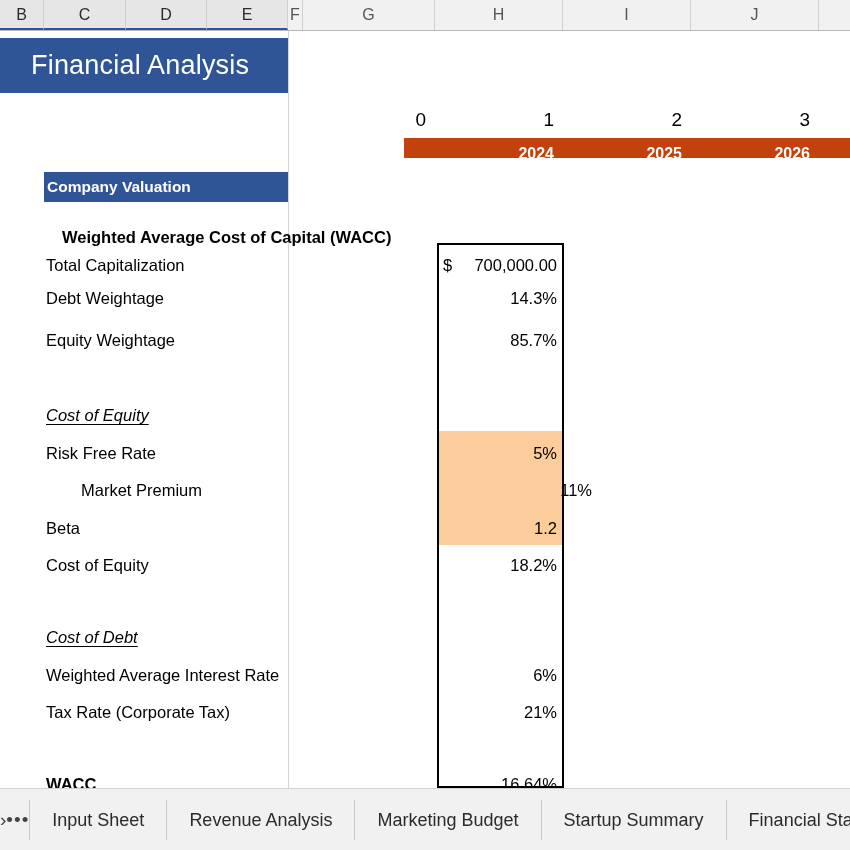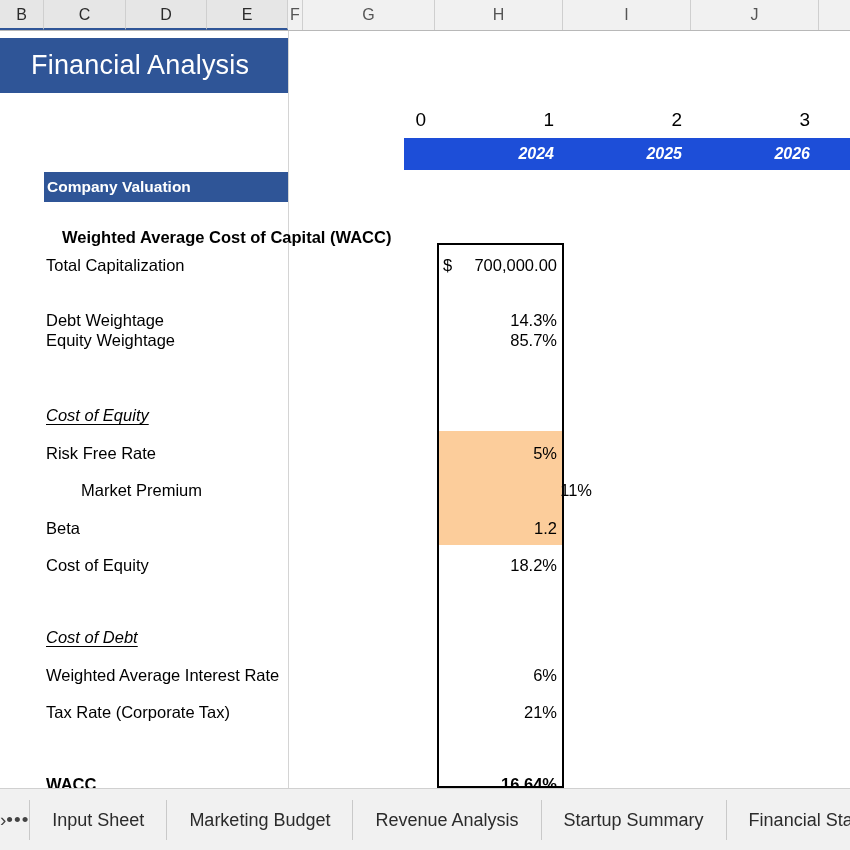--- a/index.html
+++ b/index.html
@@ -98,23 +98,22 @@
     padding-right: 9px;
     box-sizing: border-box;
   }
 
   
   .year-banner {
     position: absolute;
     left: 404px;
     top: 107px;
     width: 446px;
-    height: 32px;
-    background: #1d4ed8;
-    font-style: italic;
+    height: 20px;
+    background: #c2410c;
   }
   .year-cell {
     position: absolute;
     top: 0;
     height: 32px;
     line-height: 32px;
     text-align: right;
     color: #ffffff;
     font-size: 16px;
     font-weight: bold;
@@ -169,21 +168,21 @@
     width: 126px;
     height: 37.5px;
     line-height: 37.5px;
     font-size: 16.5px;
     color: #000000;
     text-align: right;
     padding-right: 7px;
     box-sizing: border-box;
     white-space: nowrap;
   }
-  .row-value.bold { font-weight: bold; }
+  .row-value.bold { font-weight: normal; }
   .row-value .cur {
     float: left;
     padding-left: 5px;
   }
 
   
   .highlight-band {
     position: absolute;
     left: 438px;
     width: 125px;
@@ -286,21 +285,21 @@
 
     <div class="highlight-band" style="top:400px;height:114px;"></div>
 
     <div class="outline-box" style="top:212px;height:545px;"></div>
 
     <div class="row" style="top:216px;">
       <div class="row-label">Total Capitalization</div>
       <div class="row-value"><span class="cur">$</span><span>700,000.00</span></div>
     </div>
 
-    <div class="row" style="top:271px;">
+    <div class="row" style="top:249px;">
       <div class="row-label">Debt Weightage</div>
       <div class="row-value">14.3%</div>
     </div>
 
     <div class="row" style="top:291px;">
       <div class="row-label">Equity Weightage</div>
       <div class="row-value">85.7%</div>
     </div>
 
     <div class="row" style="top:366px;">
@@ -345,19 +344,19 @@
       <div class="row-label bold">WACC</div>
       <div class="row-value bold">16.64%</div>
     </div>
 
   </div>
 
   <div class="tabbar">
     <div class="nav-arrow">›</div>
     <div class="dots-btn">•••</div>
     <div class="tab first">Input Sheet</div>
+    <div class="tab">Revenue Analysis</div>
     <div class="tab">Marketing Budget</div>
-    <div class="tab">Revenue Analysis</div>
     <div class="tab">Startup Summary</div>
     <div class="tab">Financial Sta</div>
   </div>
 
 </div>
 
 </body></html>

